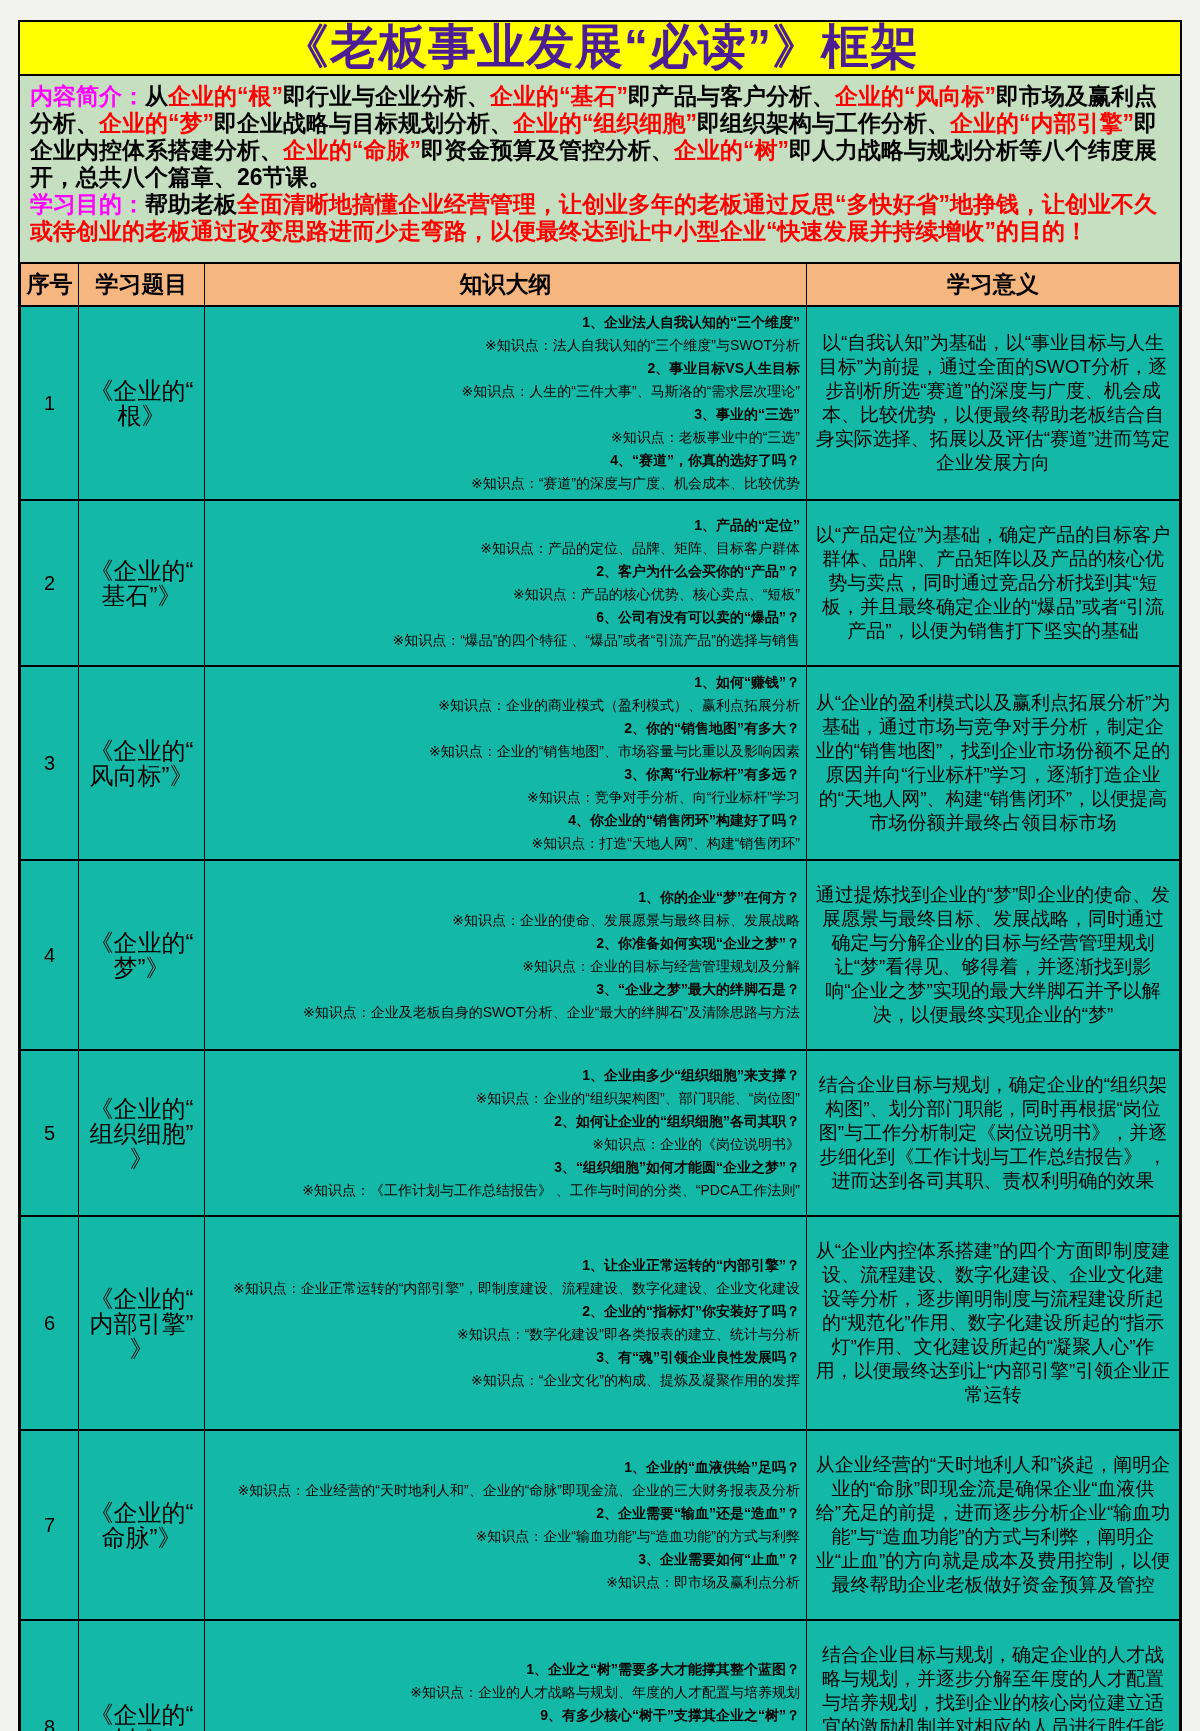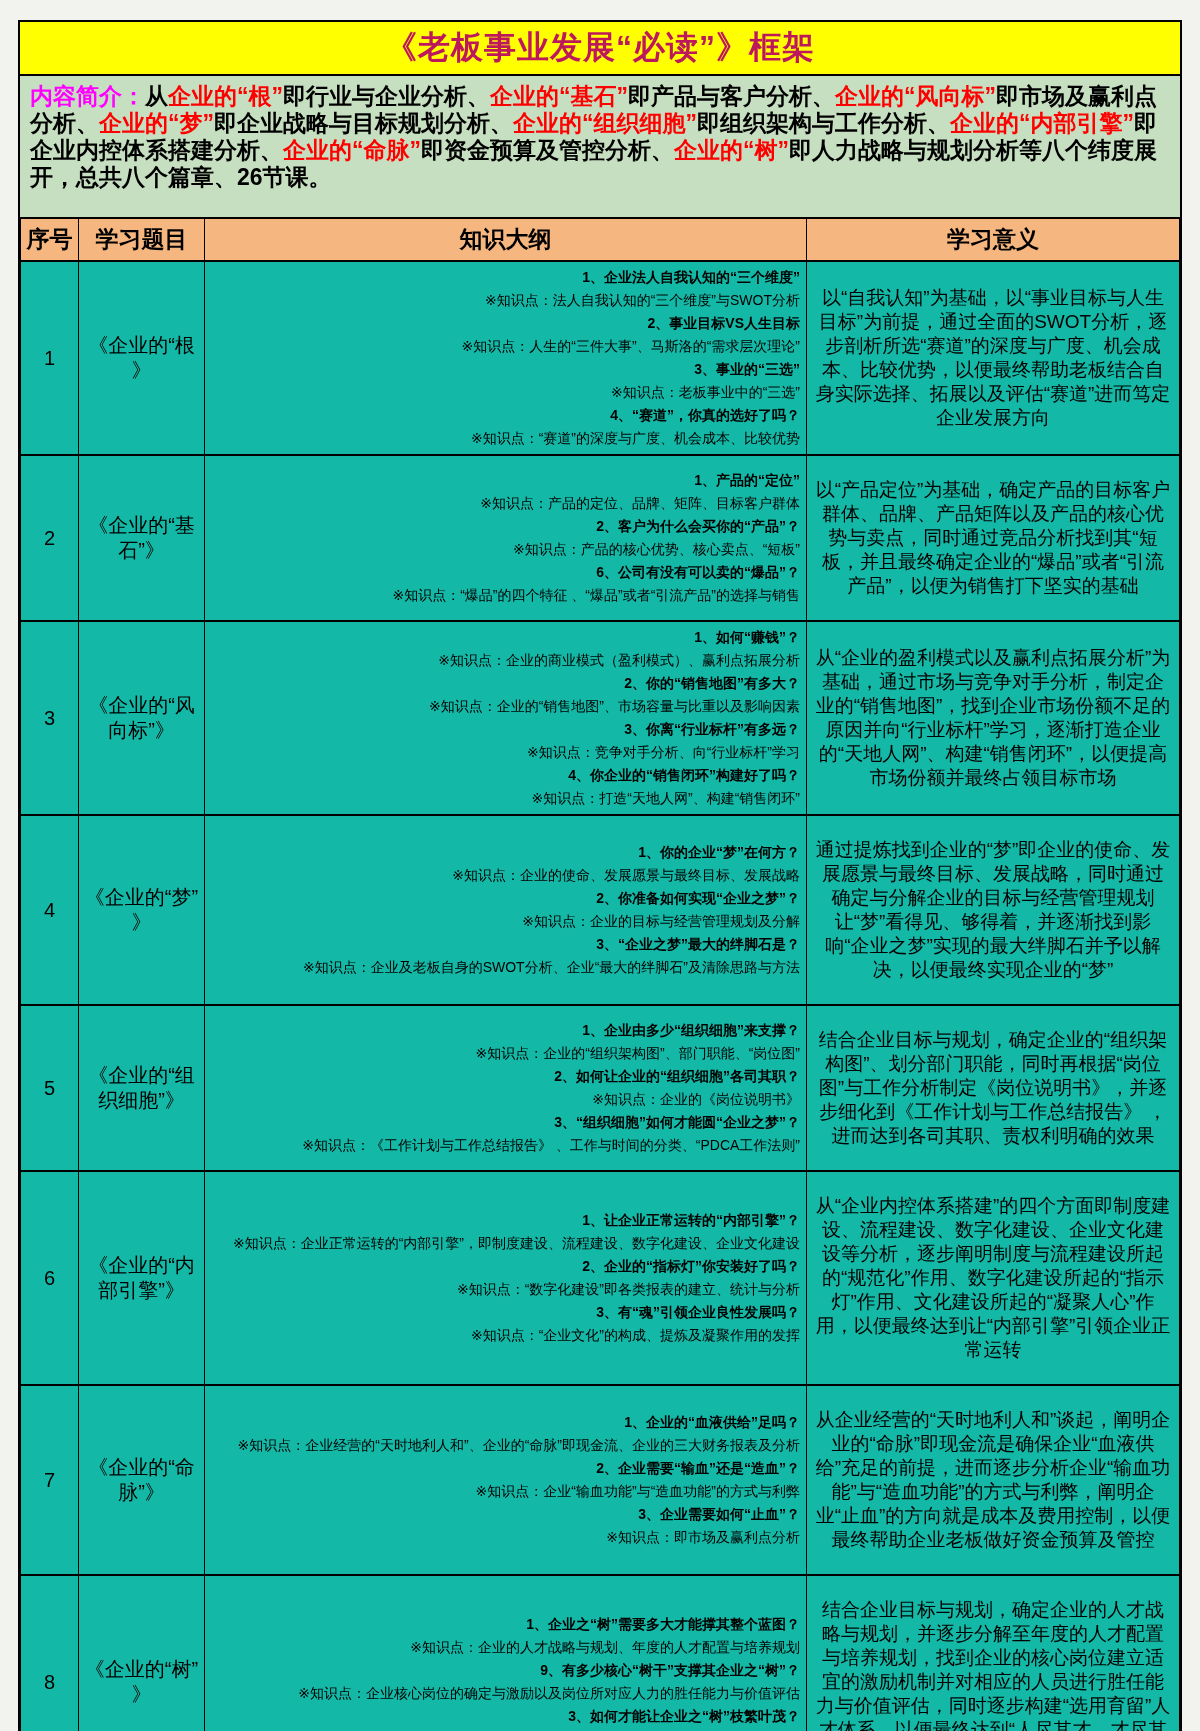--- a/index.html
+++ b/index.html
@@ -16,30 +16,30 @@
     background:#fff;
   }
   
   .title-band {
     background:#FFFF00;
     border-bottom:2px solid #000;
     text-align:center;
     padding:3px 0 5px 0;
   }
   .title-band .title-text {
-    font-size:32px;
+    font-size:48px;
     font-weight:bold;
-    color:#be185d;
+    color:#4c1d95;
     letter-spacing:1px;
     line-height:44px;
   }
   
   .intro {
     background:#C7DFC1;
-    padding:7px 10px 26px 10px;
+    padding:7px 10px 17px 10px;
     font-size:23px;
     line-height:27px;
     font-weight:bold;
     border-bottom:2px solid #000;
   }
   .intro p { margin:0; }
   .seg-magenta { color:#FF00FF; }
   .seg-red { color:#FF0000; }
   .seg-black { color:#000; }
   
@@ -62,21 +62,21 @@
     font-weight:bold;
     padding:5px 2px;
   }
   td.c-no {
     text-align:center;
     font-size:20px;
     padding:2px;
   }
   td.c-topic {
     text-align:center;
-    font-size:20px;
+    font-size:24px;
     line-height:25px;
     padding:18px 4px;
     line-break:anywhere;
   }
   td.c-outline {
     font-size:14px;
     line-height:23px;
     padding:4px 6px;
     text-align:right;
     margin-top:15px;
@@ -97,20 +97,21 @@
 <body>
 
 <div class="page">
 
   <div class="title-band">
     <span class="title-text">《老板事业发展“必读”》框架</span>
   </div>
 
   <div class="intro">
     <p><span class="seg-magenta">内容简介：</span><span id="intro-segments"><span class="seg-black">从</span><span class="seg-red">企业的“根”</span><span class="seg-black">即行业与企业分析、</span><span class="seg-red">企业的“基石”</span><span class="seg-black">即产品与客户分析、</span><span class="seg-red">企业的“风向标”</span><span class="seg-black">即市场及赢利点分析、</span><span class="seg-red">企业的“梦”</span><span class="seg-black">即企业战略与目标规划分析、</span><span class="seg-red">企业的“组织细胞”</span><span class="seg-black">即组织架构与工作分析、</span><span class="seg-red">企业的“内部引擎”</span><span class="seg-black">即企业内控体系搭建分析、</span><span class="seg-red">企业的“命脉”</span><span class="seg-black">即资金预算及管控分析、</span><span class="seg-red">企业的“树”</span><span class="seg-black">即人力战略与规划分析等八个纬度展开，总共八个篇章、26节课。</span></span></p>
+    <p><span class="seg-magenta">学习目的：</span><span id="goal-segments"><span class="seg-black">帮助老板</span><span class="seg-red">全面清晰地搞懂企业经营管理，让创业多年的老板通过反思“多快好省”地挣钱，让创业不久或待创业的老板通过改变思路进而少走弯路，以便最终达到让中小型企业“快速发展并持续增收”的目的！</span></span></p>
   </div>
 
   <table class="frame">
     <colgroup>
       <col class="w-no">
         <col class="w-topic">
         <col class="w-outline">
         <col>
     </colgroup>
     <thead>

